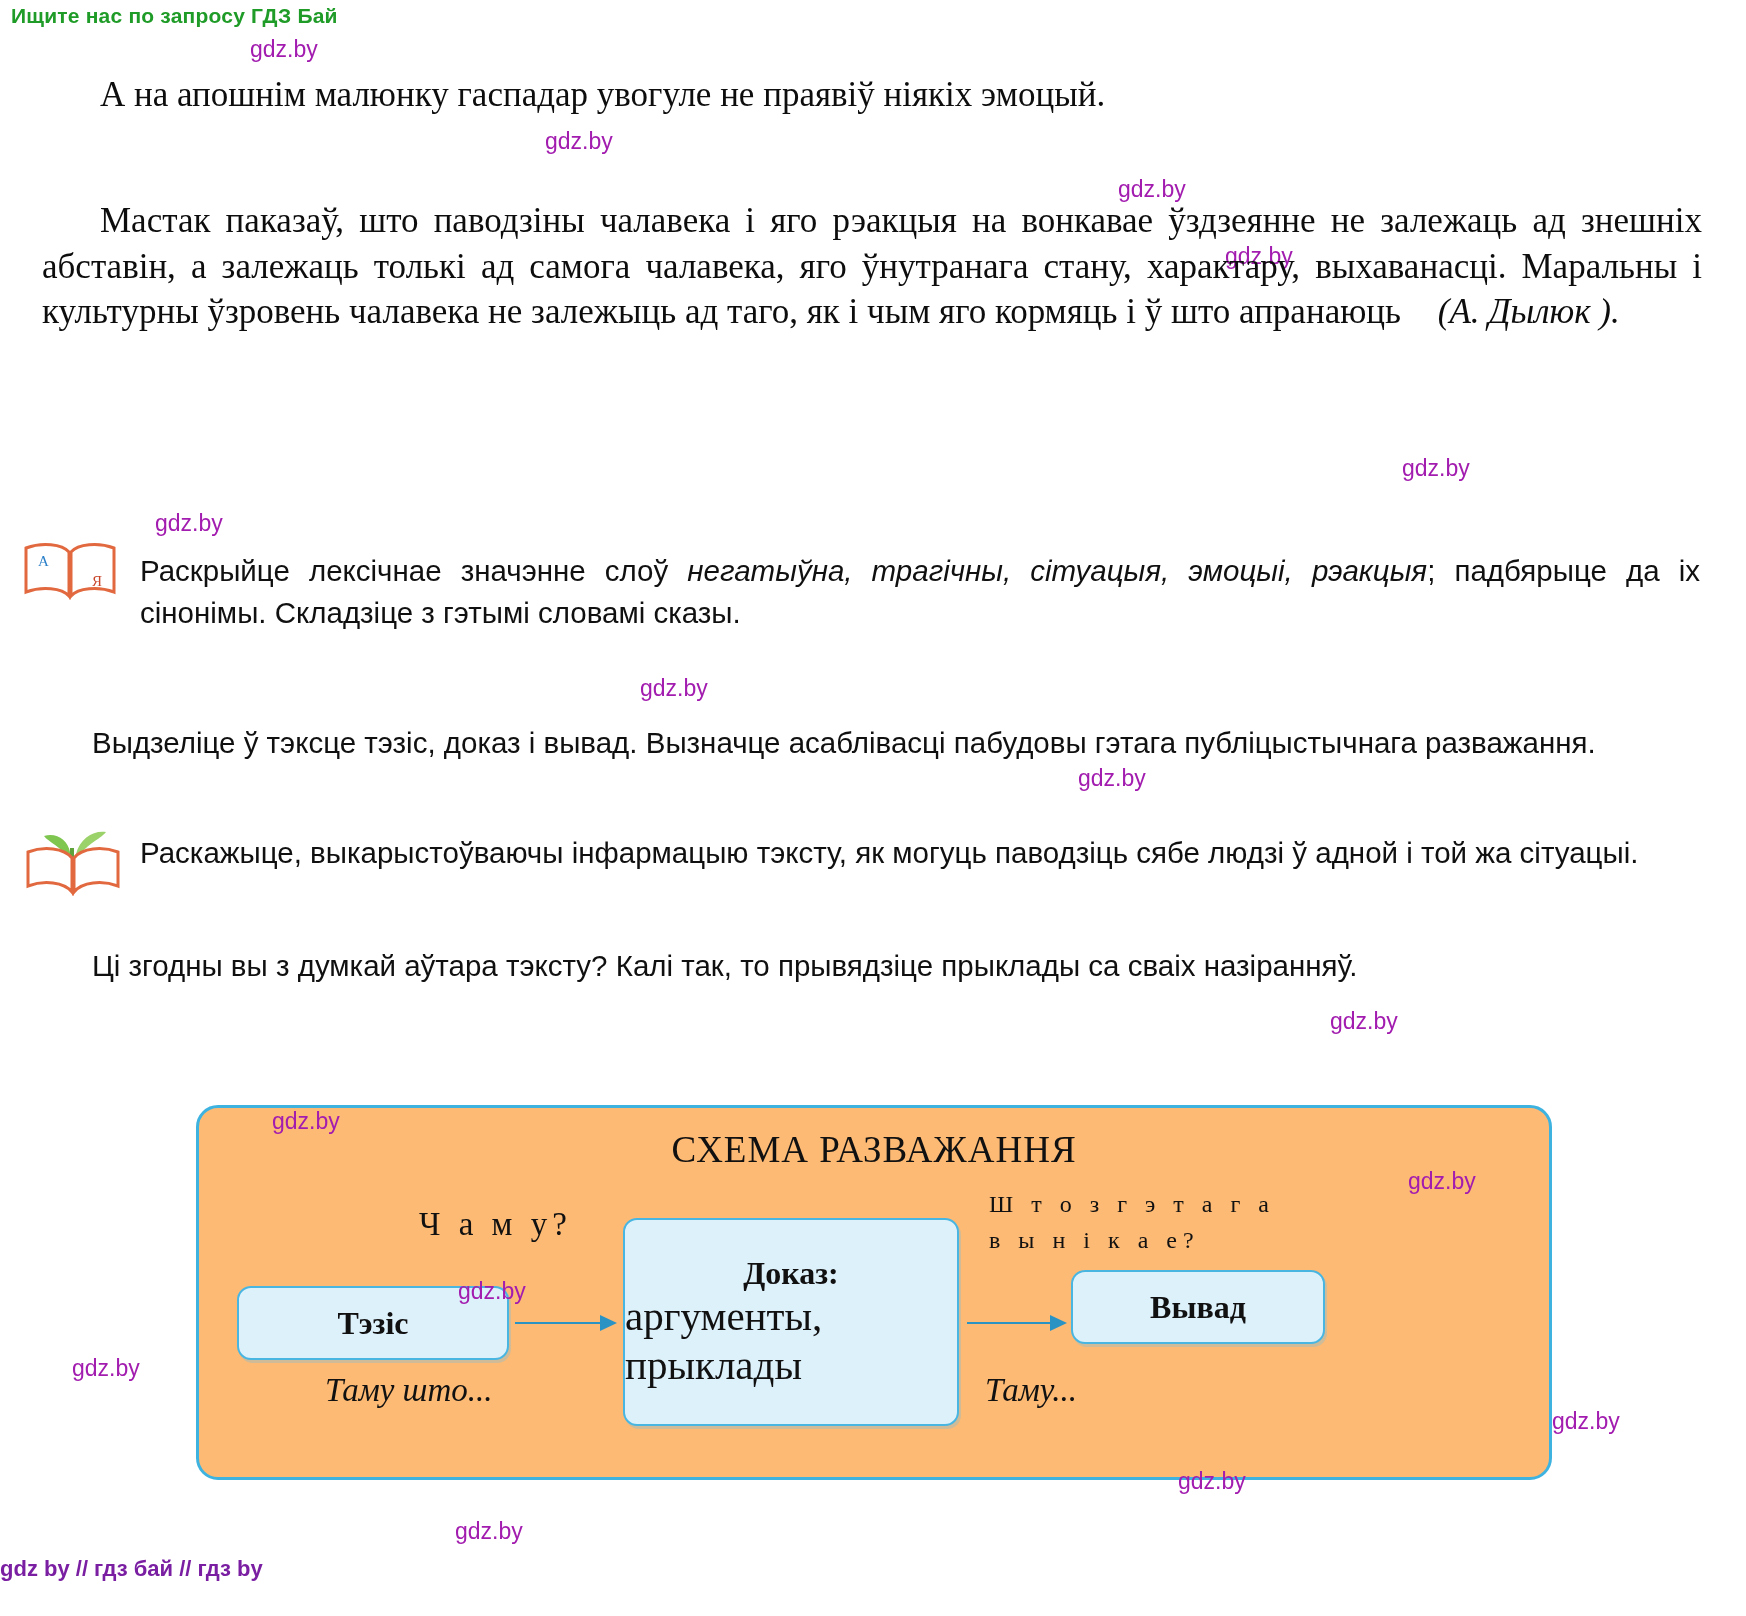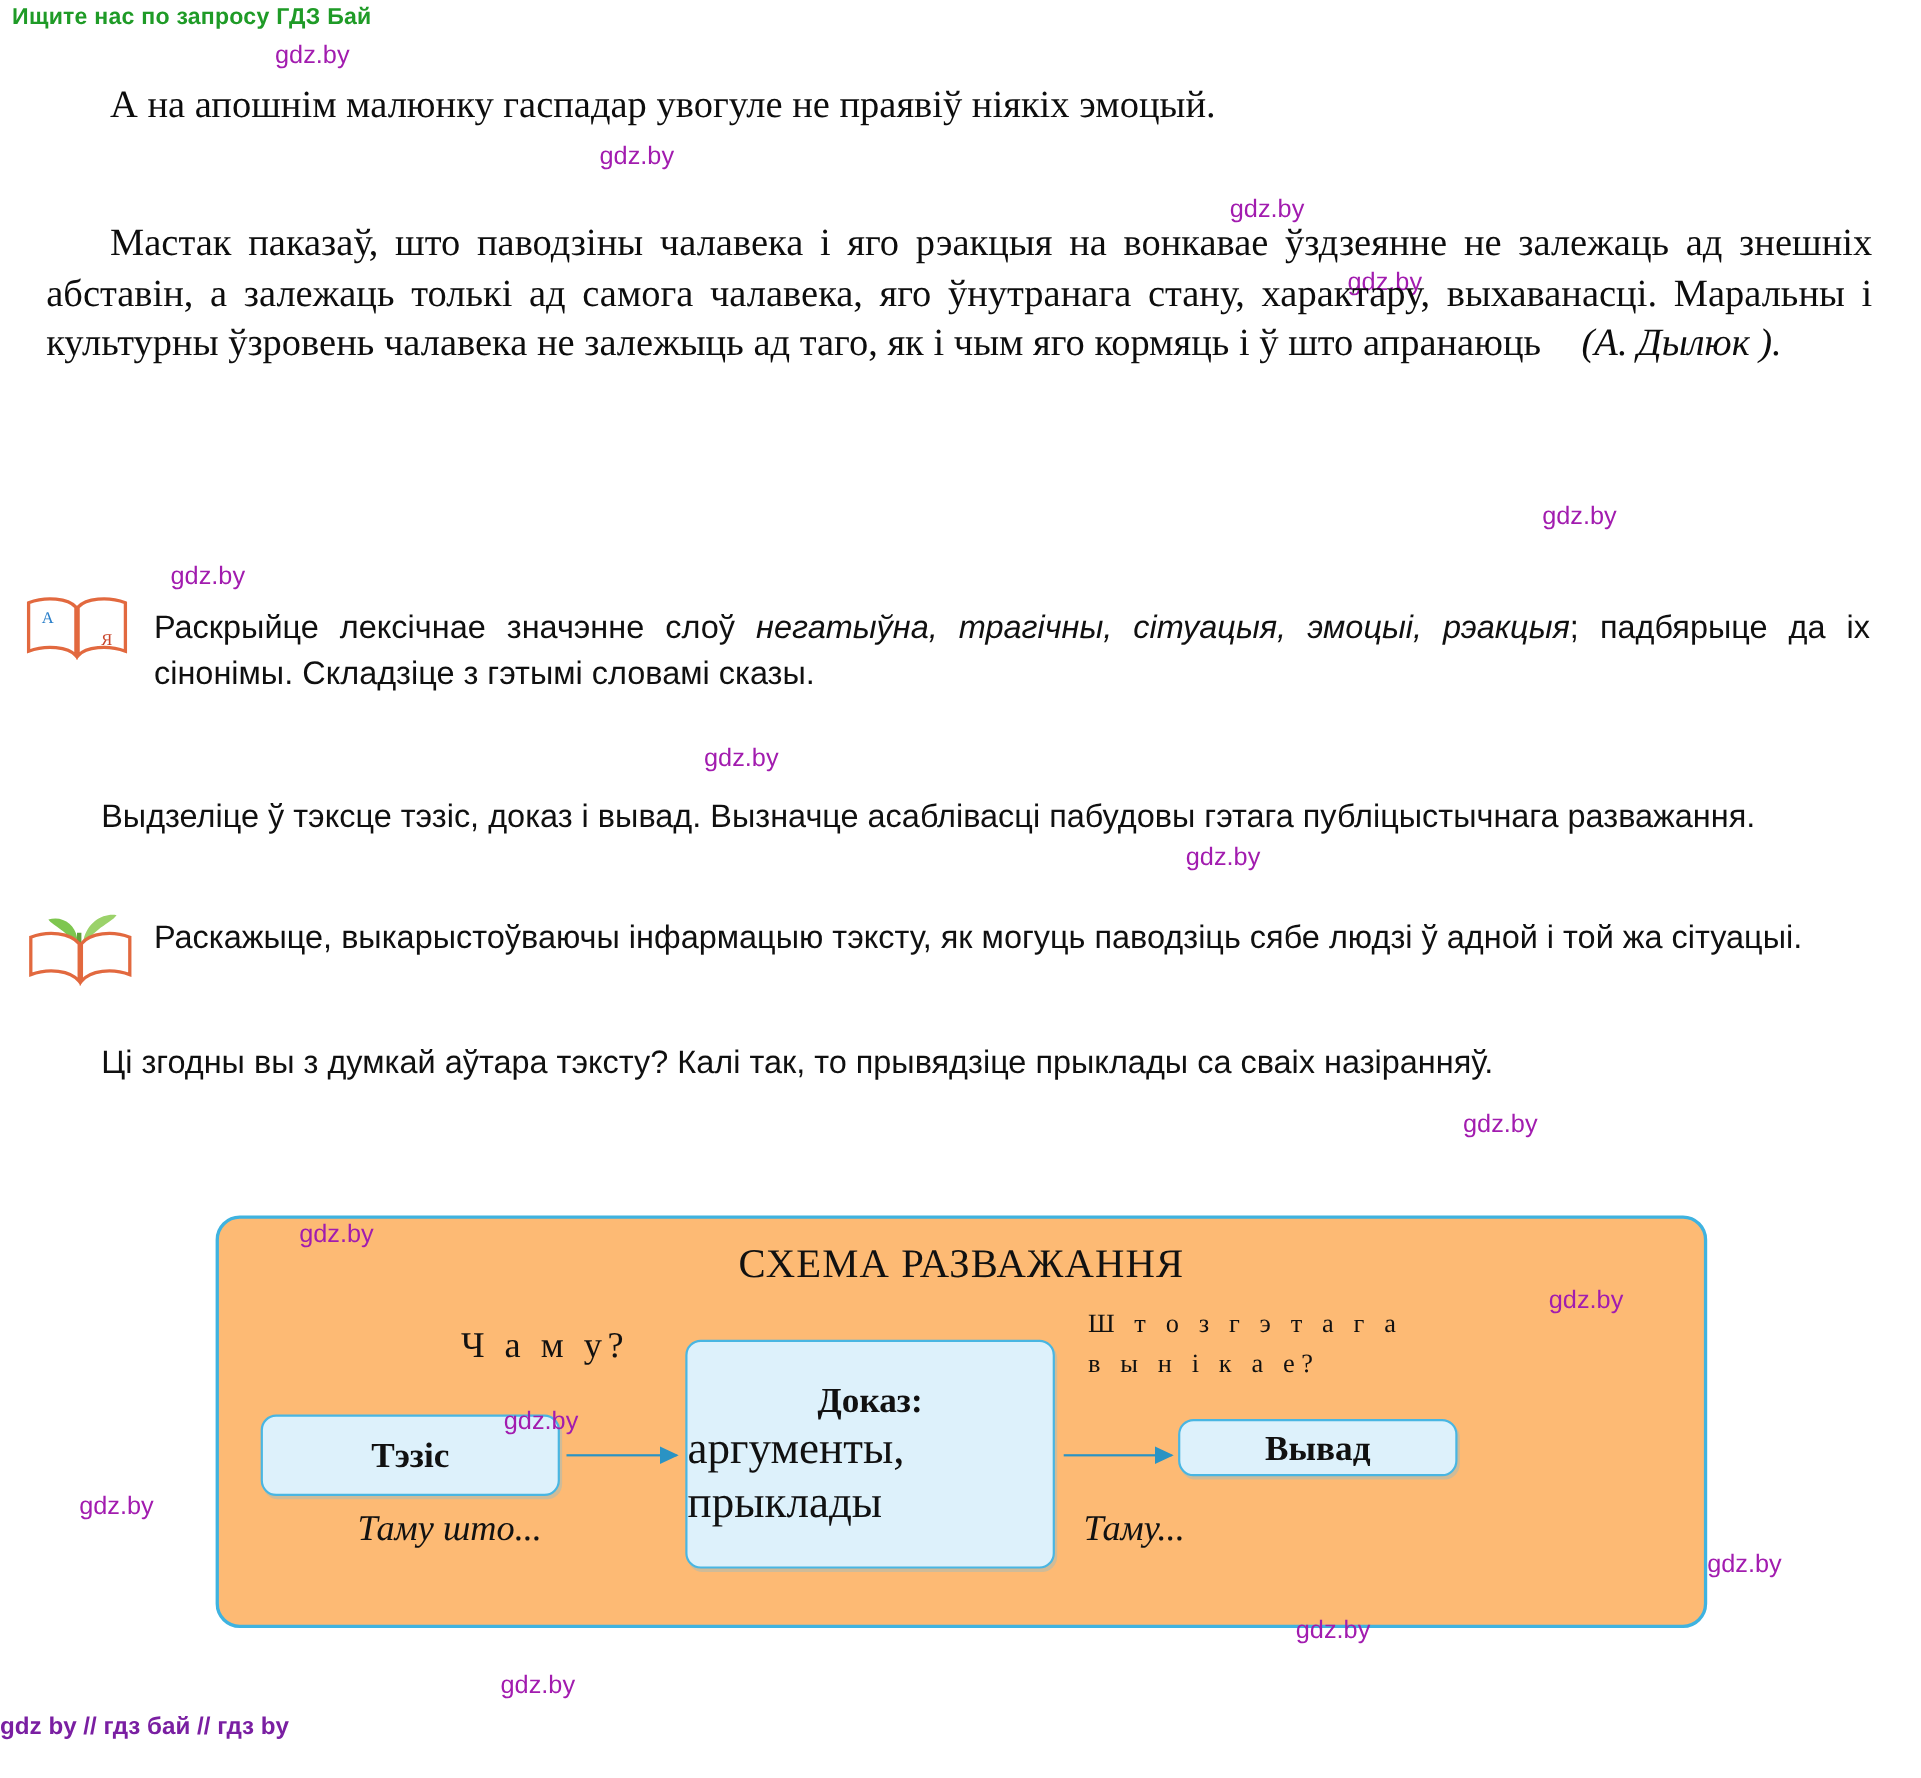--- a/index.html
+++ b/index.html
@@ -103,21 +103,21 @@
     justify-content: center;
     font-family: "Liberation Serif", serif;
     color: #111;
     box-shadow: 2px 3px 0 rgba(120,190,220,.35);
   }
   .node b { font-weight: bold; font-size: 32px; }
   .node span { font-size: 41px; line-height: 1.18; }
 
   .node-tezis { left: 38px; top: 178px; width: 272px; height: 74px; }
   .node-dokaz  { left: 424px; top: 110px; width: 336px; height: 208px; }
-  .node-vyvad  { left: 872px; top: 182px; width: 254px; height: 52px; }
+  .node-vyvad  { left: 872px; top: 162px; width: 254px; height: 74px; }
 
   .arrow { position: absolute; height: 2px; background: #2a93c4; }
   .arrow::after {
     content: "";
     position: absolute;
     right: -2px; top: -7px;
     border-left: 17px solid #2a93c4;
     border-top: 8px solid transparent;
     border-bottom: 8px solid transparent;
   }

